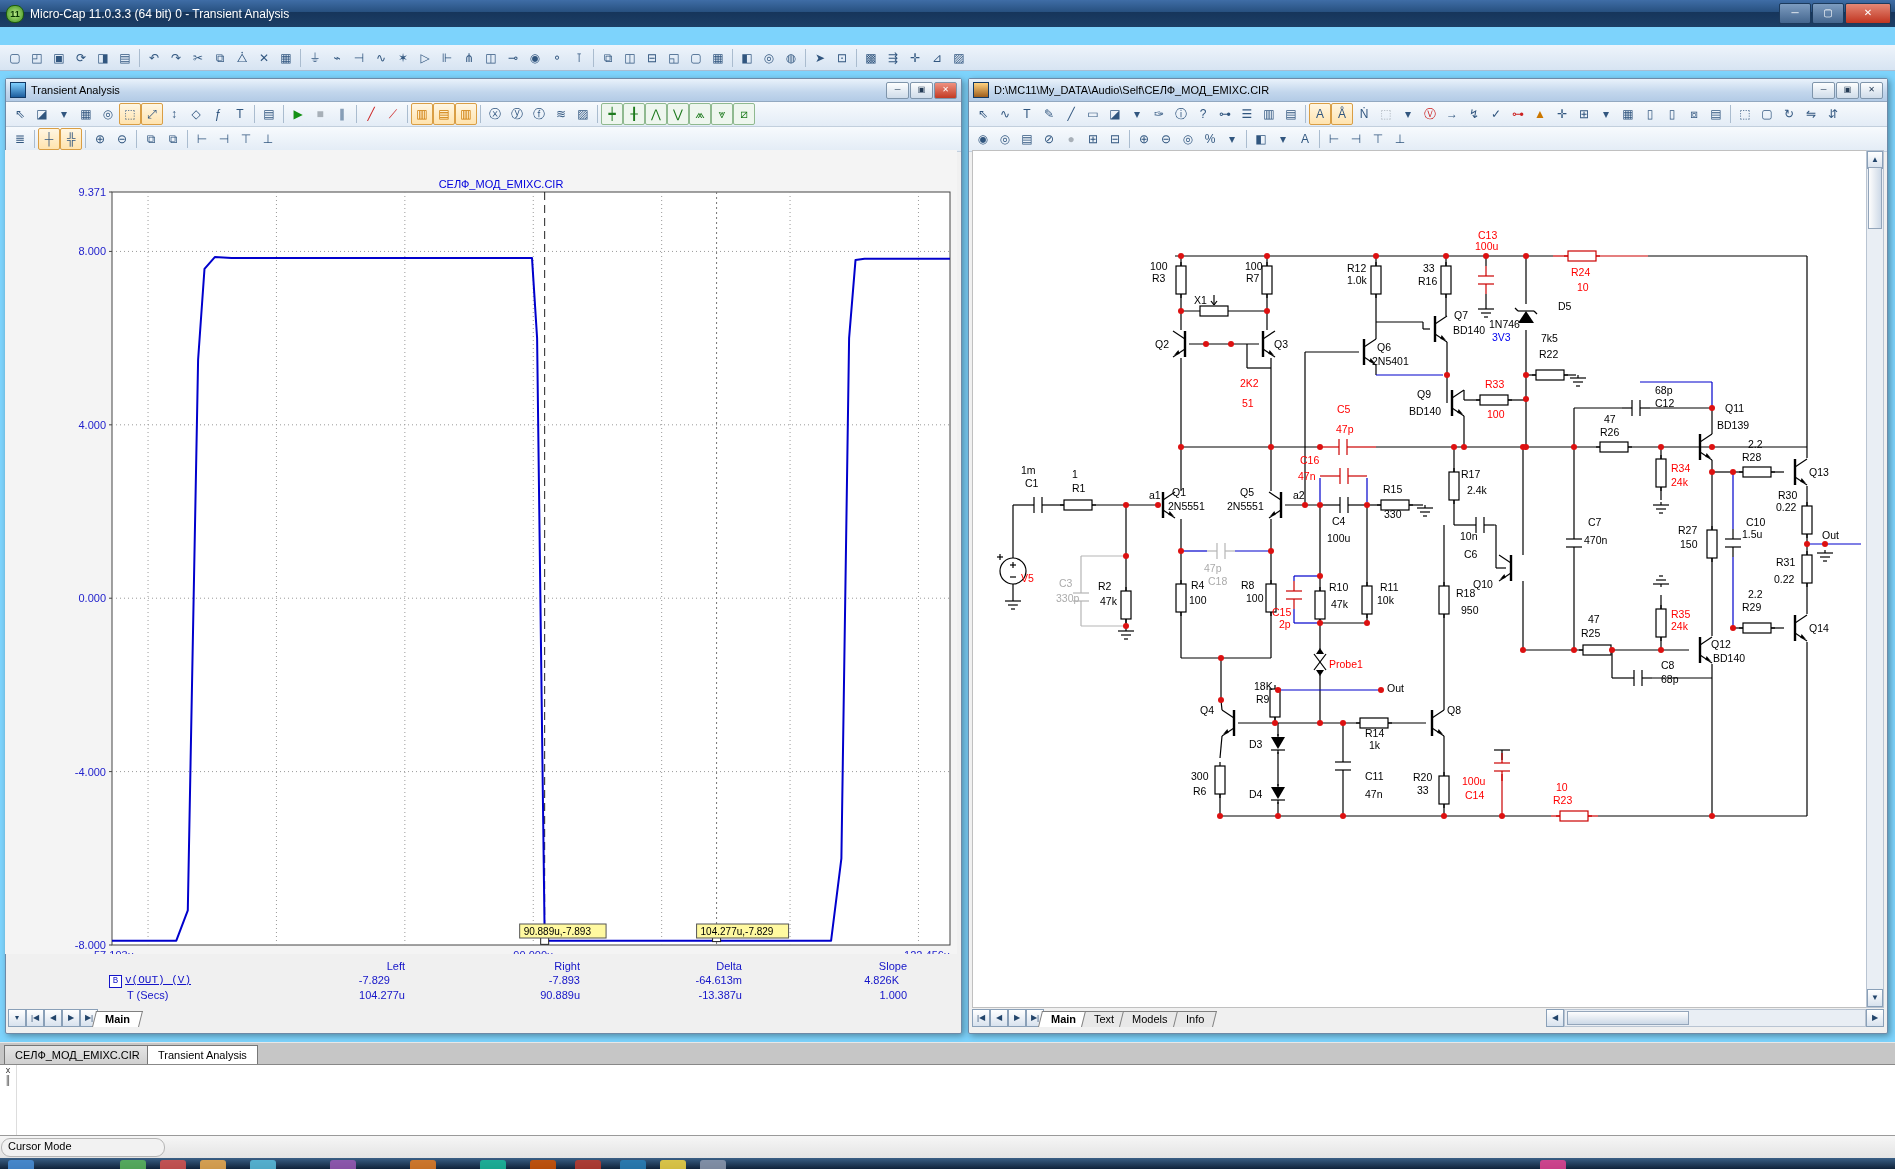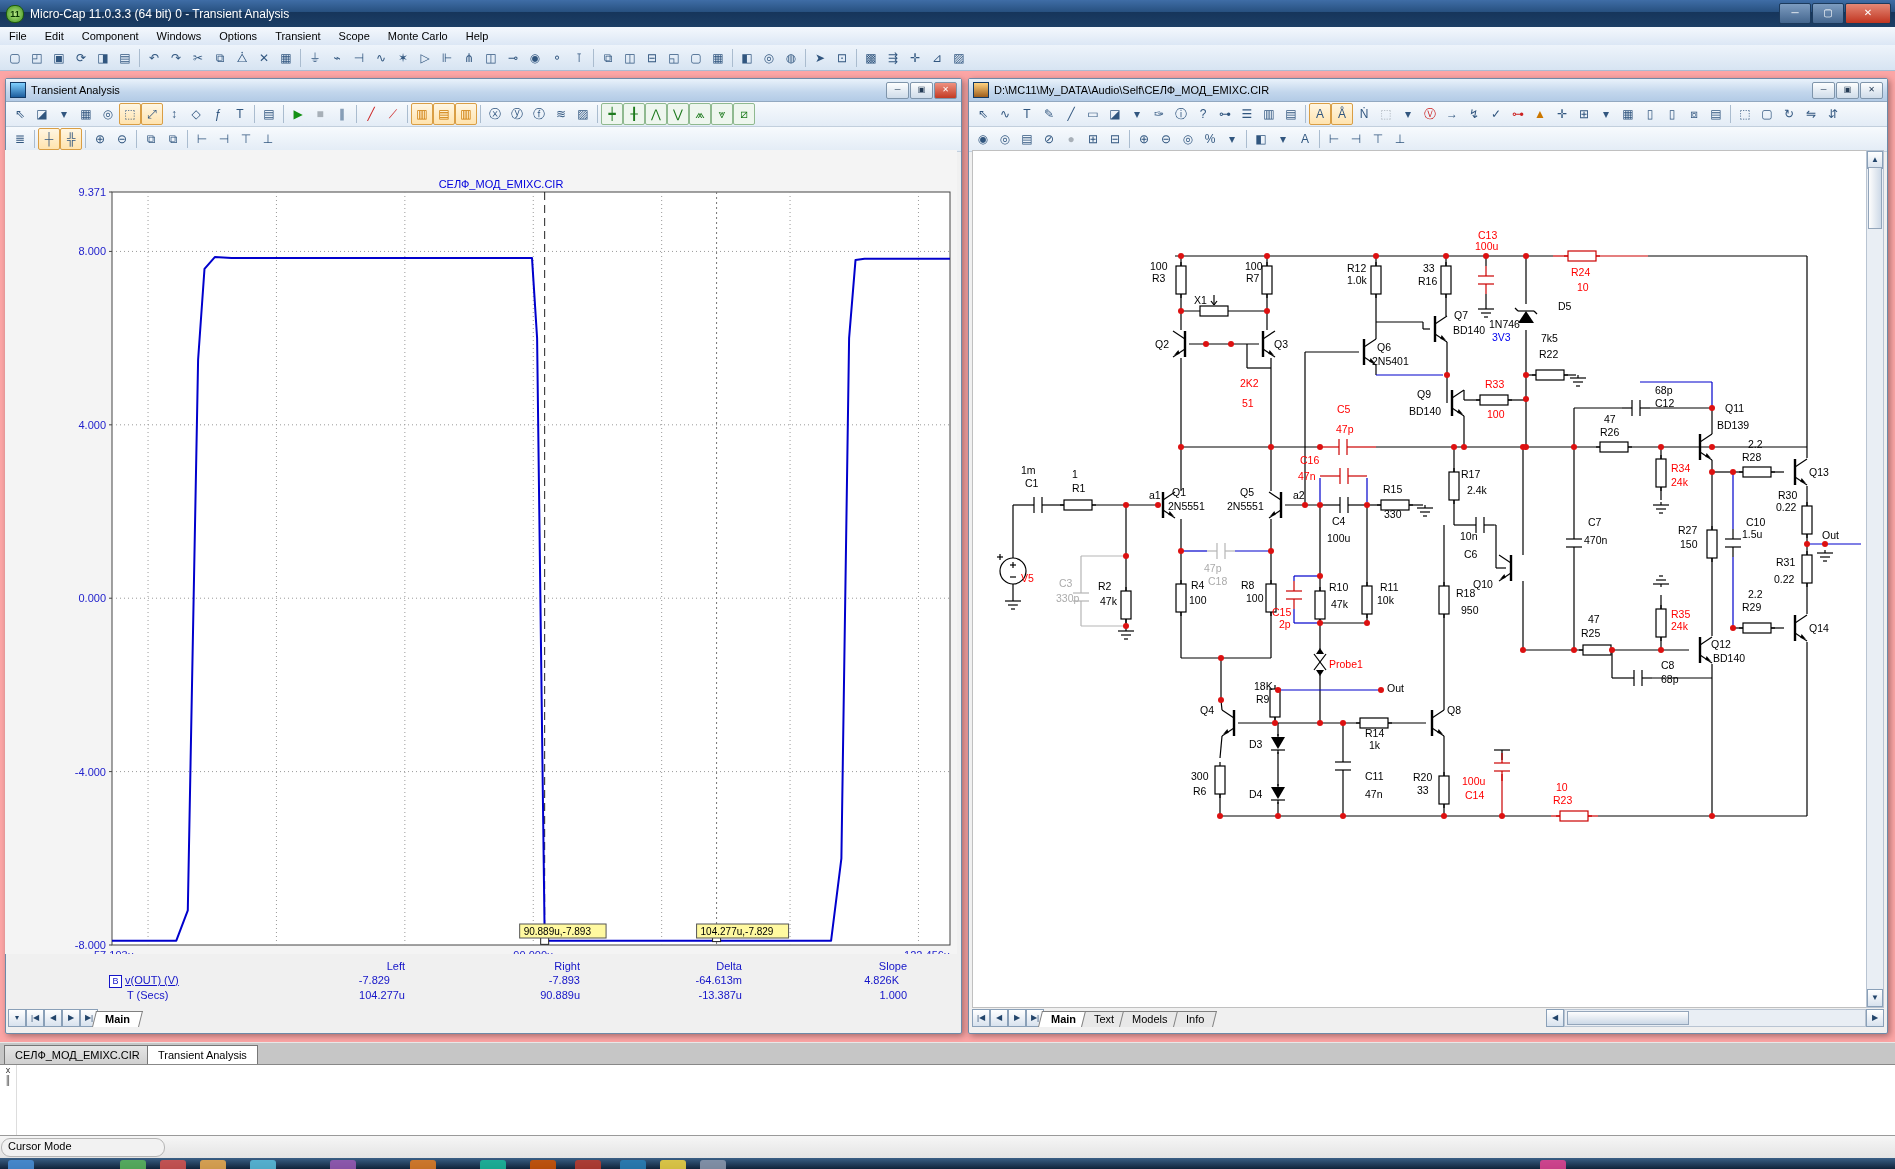--- a/index.html
+++ b/index.html
@@ -1,16 +1,16 @@
 <!DOCTYPE html>
 <html><head>
 <meta charset="utf-8">
 <style>
   html,body{margin:0;padding:0;background:#888;}
-  #screen{position:relative;width:1895px;height:1169px;background:#fca5a5;overflow:hidden;
+  #screen{position:relative;width:1895px;height:1169px;background:#7dd3fc;overflow:hidden;
     font-family:"Liberation Sans",sans-serif;font-size:11px;color:#000;}
   
   #titlebar{position:absolute;left:0;top:0;width:100%;height:27px;
     background:linear-gradient(#3f6da6 0%,#27507f 45%,#16355b 46%,#1d3f66 100%);
     color:#fff;display:flex;align-items:center;padding-left:6px;box-sizing:border-box;font-size:12px;}
   .applogo{width:16px;height:16px;border-radius:8px;background:radial-gradient(#b8e986,#3f8f1f);
     border:1px solid #1d5c0c;color:#083500;font-size:9px;font-weight:bold;display:inline-flex;
     align-items:center;justify-content:center;margin-right:6px;}
   .winbtns{position:absolute;right:4px;top:3px;display:flex;gap:1px;}
   .wbtn{width:30px;height:19px;border:1px solid #1c3least;border:1px solid #1c3a5c;border-radius:2px;
@@ -78,31 +78,20 @@
   <div id="titlebar">
     <span class="applogo">11</span>
     <span>Micro-Cap 11.0.3.3 (64 bit) 0 - Transient Analysis</span>
     <span class="winbtns">
       <span class="wbtn">─</span>
       <span class="wbtn">▢</span>
       <span class="wbtn close">✕</span>
     </span>
   </div>
 
-  <div id="menubar">
-      <span class="mitem">File</span>
-      <span class="mitem">Edit</span>
-      <span class="mitem">Component</span>
-      <span class="mitem">Windows</span>
-      <span class="mitem">Options</span>
-      <span class="mitem">Transient</span>
-      <span class="mitem">Scope</span>
-      <span class="mitem">Monte Carlo</span>
-      <span class="mitem">Help</span>
-    </div>
 
   <div id="toolbar">
       <span class="ico">▢</span>
       <span class="ico">◰</span>
       <span class="ico">▣</span>
       <span class="ico">⟳</span>
       <span class="ico">◨</span>
       <span class="ico">▤</span>
       <span class="sep"></span>
       <span class="ico">↶</span>
@@ -256,21 +245,21 @@
       <rect x="712.575211069059" y="933.5874733751655" width="8" height="8" fill="#fff" stroke="#222"></rect>
       <rect x="696.575211069059" y="924" width="92" height="14" fill="#fff9a0" stroke="#555"></rect>
       <text x="700.575211069059" y="935" font-size="10" fill="#000">104.277u,-7.829</text>
     </svg>
 
   <div id="readout">
       <div class="cell" style="top: 4px; right: 550px;">Left</div>
       <div class="cell" style="top: 4px; right: 375px;">Right</div>
       <div class="cell" style="top: 4px; right: 213px;">Delta</div>
       <div class="cell" style="top: 4px; right: 48px;">Slope</div>
-      <div class="cell" style="top: 18px; left: 104px;"><span class="bbox">B</span><span class="ulab">v(OUT) (V)</span></div>
+      <div class="cell" style="top: 18px; left: 104px; font-family: Liberation Mono, monospace;"><span class="bbox">B</span><span class="ulab">v(OUT) (V)</span></div>
       <div class="cell" style="top: 18px; right: 565px;">-7.829</div>
       <div class="cell" style="top: 18px; right: 375px;">-7.893</div>
       <div class="cell" style="top: 18px; right: 213px;">-64.613m</div>
       <div class="cell" style="top: 18px; right: 56px;">4.826K</div>
       <div class="cell" style="top: 33px; left: 122px;">T (Secs)</div>
       <div class="cell" style="top: 33px; right: 550px;">104.277u</div>
       <div class="cell" style="top: 33px; right: 375px;">90.889u</div>
       <div class="cell" style="top: 33px; right: 213px; margin-left: 48px;">-13.387u</div>
       <div class="cell" style="top: 33px; right: 48px;">1.000</div>
     </div>

